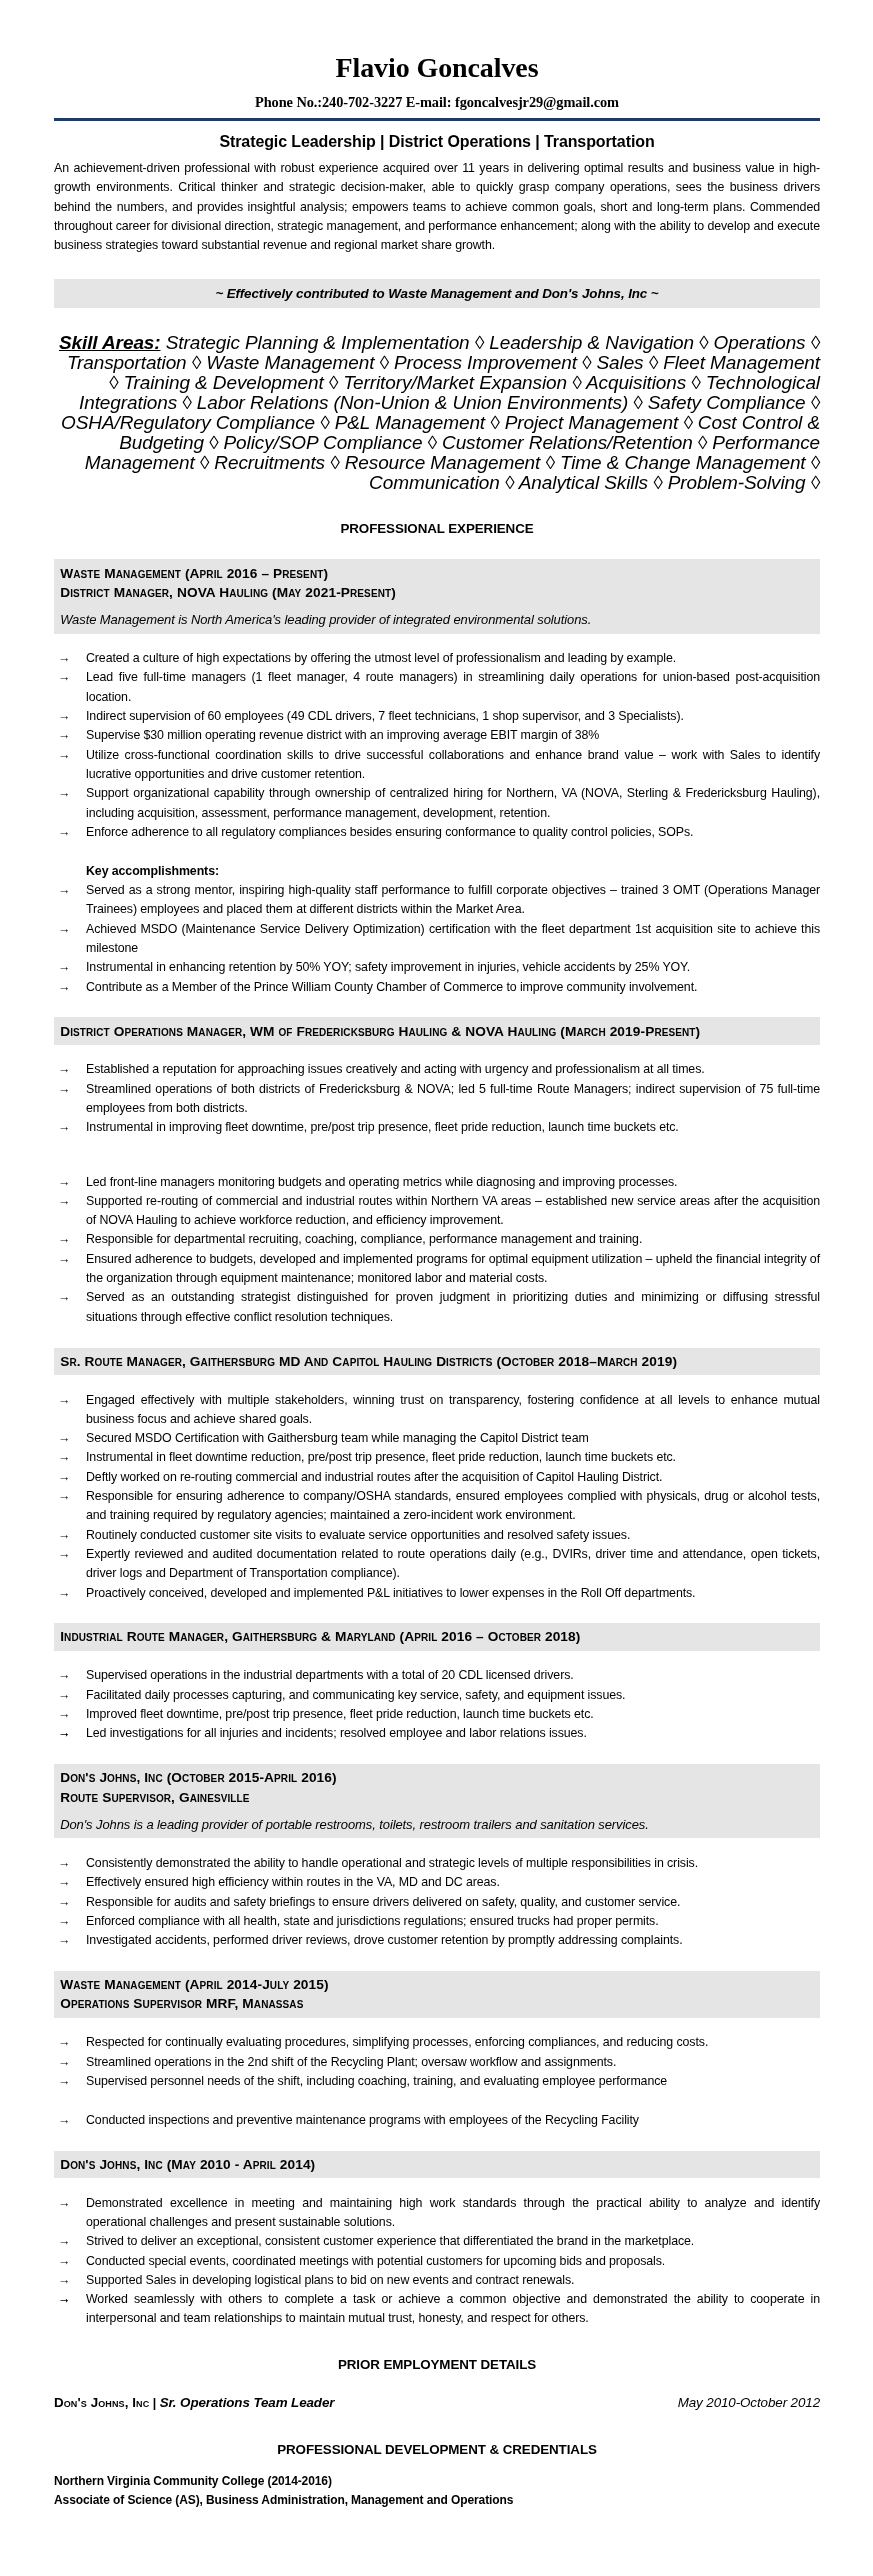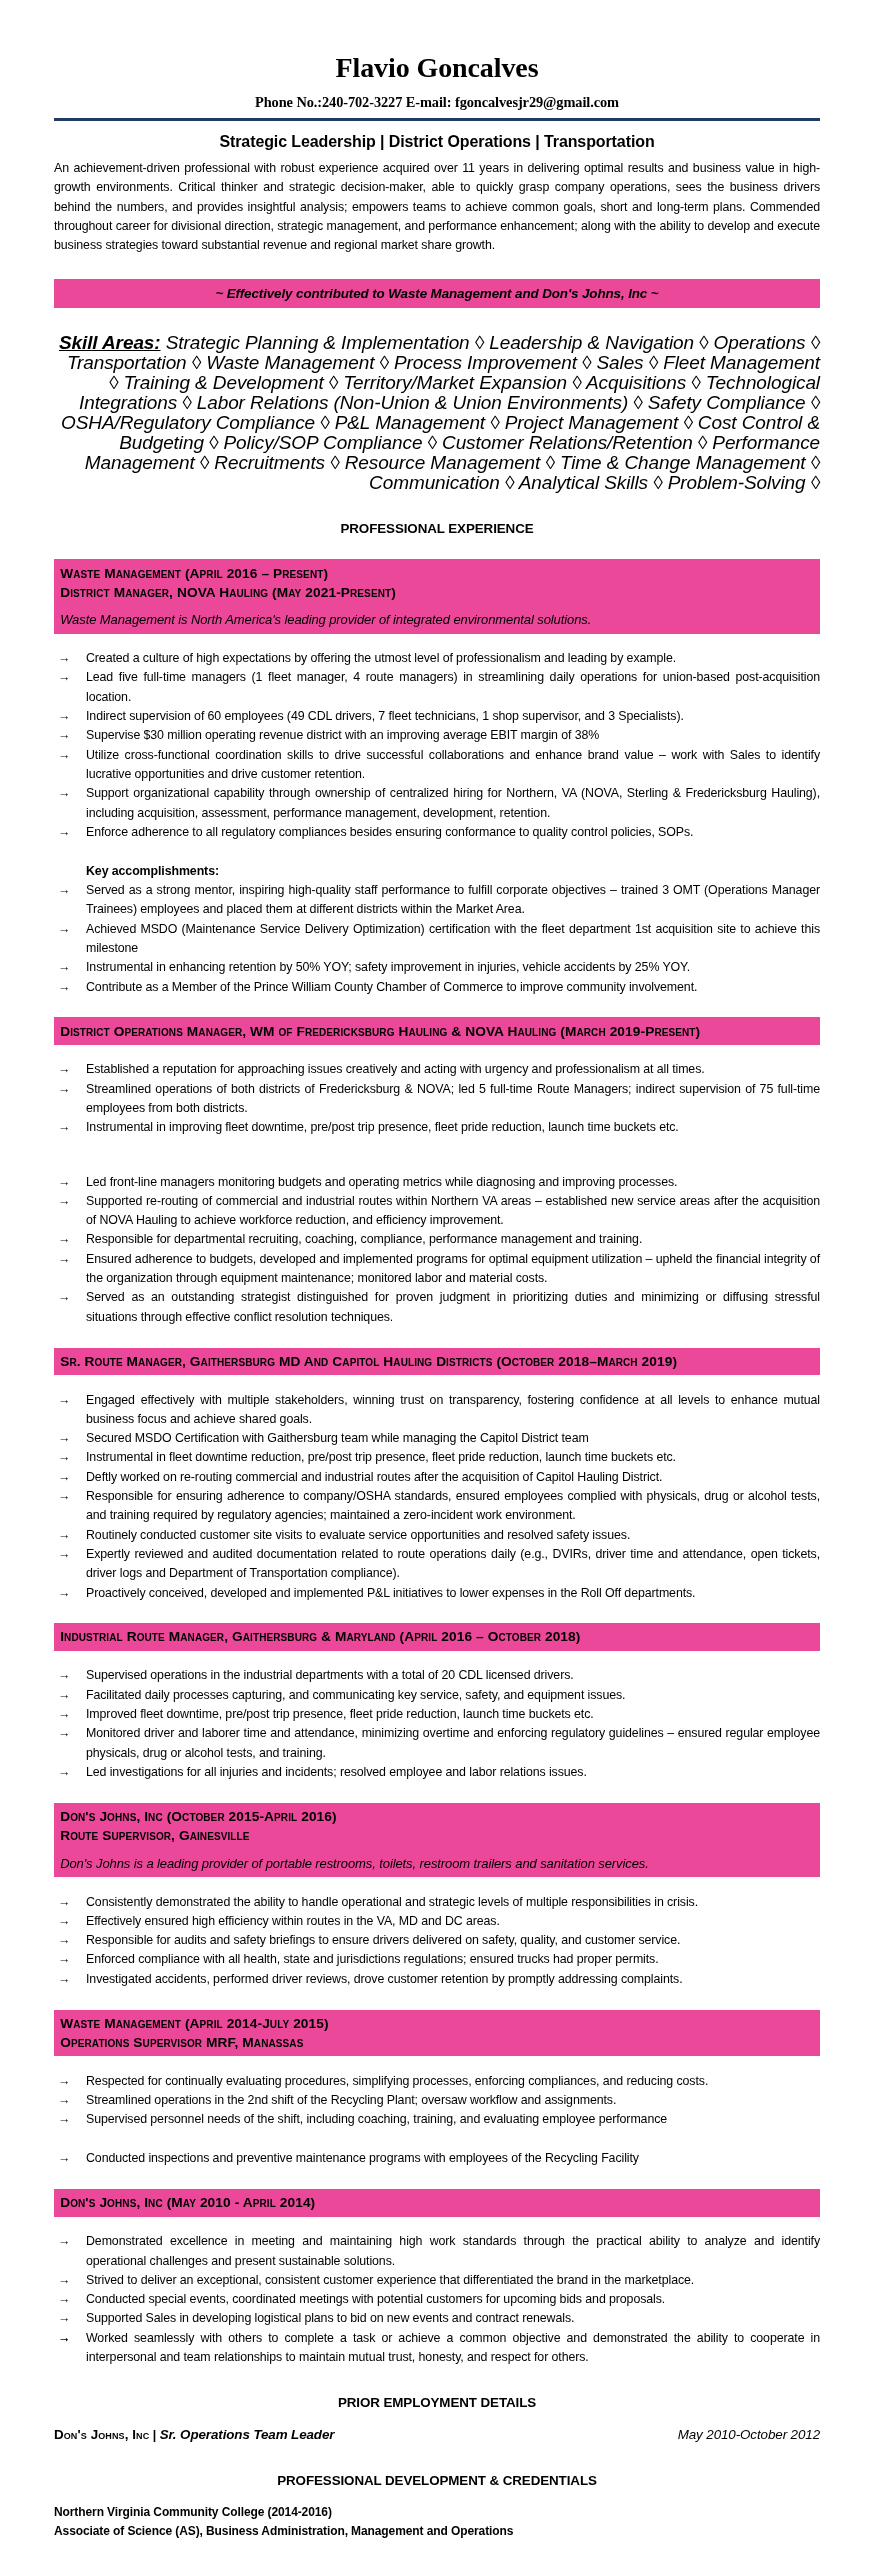--- a/index.html
+++ b/index.html
@@ -20,21 +20,21 @@
     font-family:"Liberation Serif", serif; font-weight:bold;
     font-size:14.4px; line-height:17.5px; text-align:center; margin-top:11.3px;
   }
   .rule { border:0; border-bottom:3.6px solid #1F3B63; margin-top:6.2px; }
   .title-line {
     font-weight:bold; font-size:16px; line-height:19.6px; text-align:center; margin-top:11.3px;
   }
   .summary { margin-top:7.2px; text-align:justify; }
   
   .banner {
-    background:#ec4899; margin-top:23px; padding:4.1px 6.2px;
+    background:#e5e5e5; margin-top:23px; padding:4.1px 6.2px;
   }
   .quote-banner {
     font-weight:bold; font-style:italic; font-size:13.4px; text-align:center;
     padding:5.2px 6.2px;
   }
   .sc {
     font-weight:bold; font-variant:small-caps; font-size:13.7px; letter-spacing:0.1px;
   }
   .banner-note { font-style:italic; font-size:13px; margin-top:8.2px; }
   
@@ -48,21 +48,21 @@
   }
   
   .job .banner { margin-top:20.6px; }
   .job-body { margin-top:15.5px; }
   .group + .group { margin-top:19.6px; }
   .group.gap2 { margin-top:35px; }
   .bullet { position:relative; padding-left:32px; text-align:justify; }
   .bullet .arrow { position:absolute; left:4.1px; top:0; }
   .key-label { padding-left:32px; font-weight:bold; }
   
-  .prior-row { display:flex; justify-content:space-between; margin-top:12px; align-items:baseline; }
+  .prior-row { display:flex; justify-content:space-between; margin-top:19px; align-items:baseline; }
   .prior-left .sc { font-size:13.4px; }
   .prior-role { font-weight:bold; font-style:italic; font-size:13.4px; }
   .prior-sep { font-weight:bold; }
   .prior-dates { font-weight:normal; font-style:italic; font-size:13.4px; }
   
   .edu-block { margin-top:20.6px; }
   .edu-block:first-of-type { margin-top:12.4px; }
   .edu-line { font-weight:bold; font-size:12px; }
 </style>
 </head>
@@ -150,21 +150,21 @@
       </div>
       <div class="job">
         <div class="banner">
           <div class="sc">Industrial Route Manager, Gaithersburg &amp; Maryland (April 2016 – October 2018)</div>
         </div>
         <div class="job-body">
           <div class="group">
             <div class="bullet"><span class="arrow">→</span><span class="bullet-text">Supervised operations in the industrial departments with a total of 20 CDL licensed drivers.</span></div>
             <div class="bullet"><span class="arrow">→</span><span class="bullet-text">Facilitated daily processes capturing, and communicating key service, safety, and equipment issues.</span></div>
             <div class="bullet"><span class="arrow">→</span><span class="bullet-text">Improved fleet downtime, pre/post trip presence, fleet pride reduction, launch time buckets etc.</span></div>
-            <div class="bullet"><span class="arrow">→</span><span class="bullet-text">Monitored driver and laborer time and attendance, minimizing overtime and enforcing regulatory guidelines – ensured regular employee physicals, drug or alcohol tests, and training.</span></div>
+            <div class="bullet"><span class="arrow">→</span></div>
             <div class="bullet"><span class="arrow">→</span><span class="bullet-text">Led investigations for all injuries and incidents; resolved employee and labor relations issues.</span></div>
           </div>
         </div>
       </div>
       <div class="job">
         <div class="banner">
           <div class="sc">Don's Johns, Inc (October 2015-April 2016)</div>
           <div class="sc">Route Supervisor, Gainesville</div>
           <div class="banner-note">Don's Johns is a leading provider of portable restrooms, toilets, restroom trailers and sanitation services.</div>
         </div>

